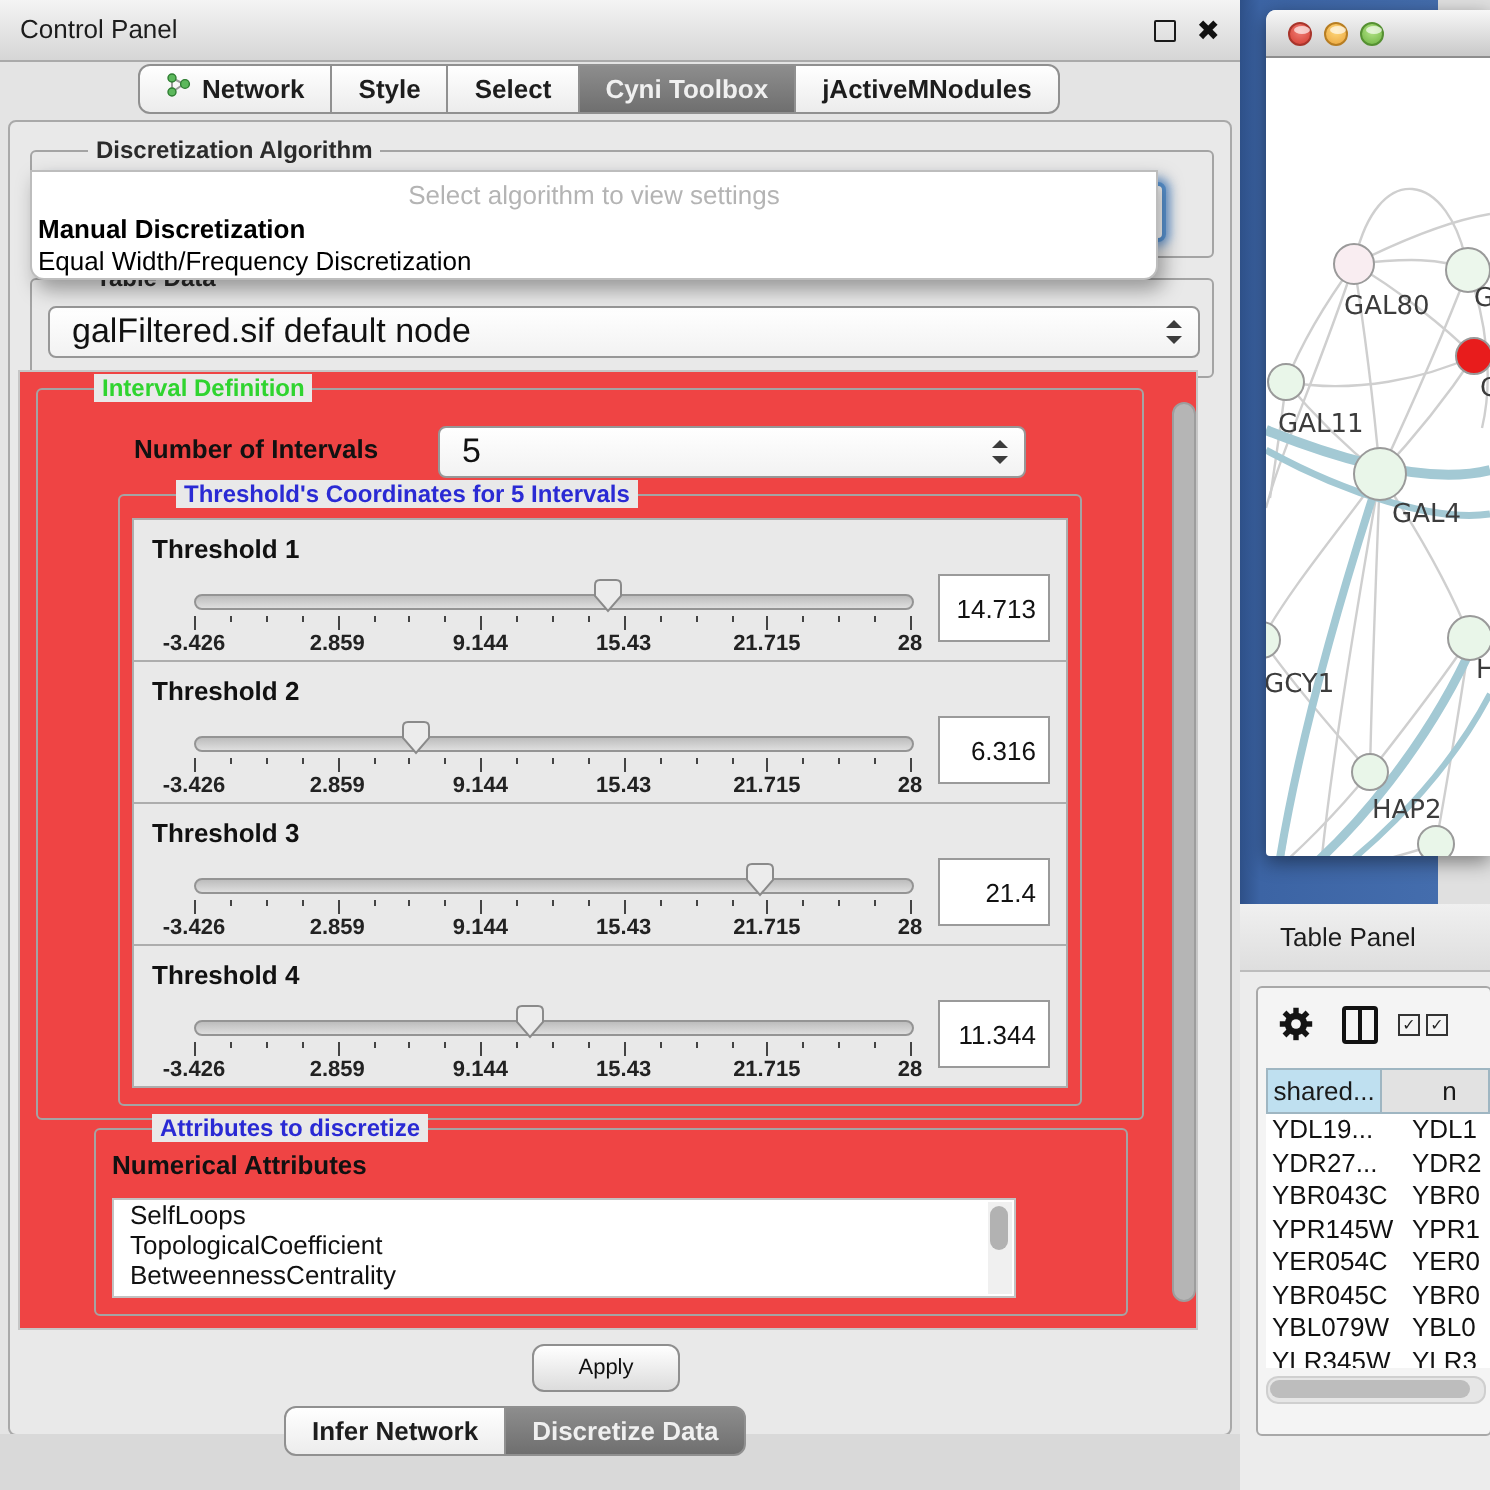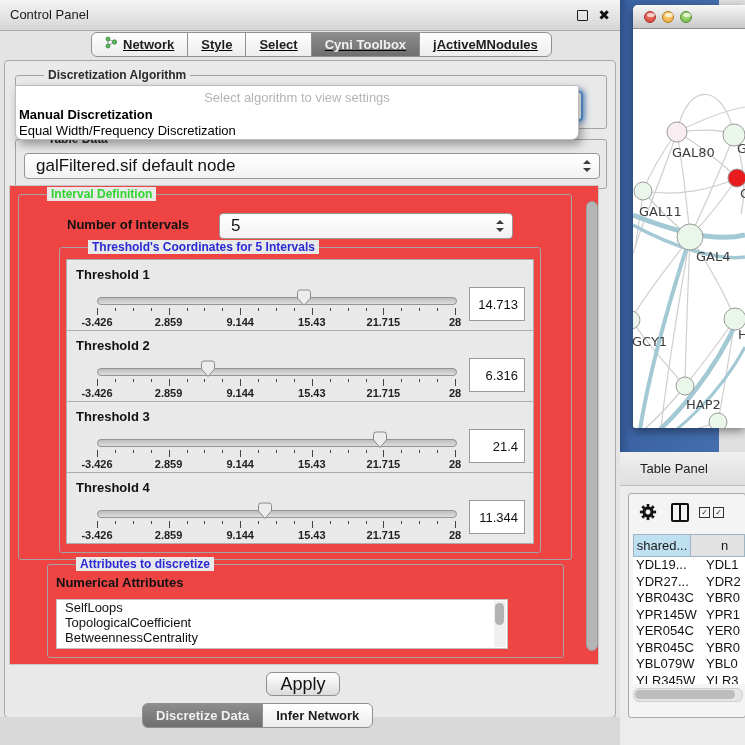--- a/index.html
+++ b/index.html
@@ -6,21 +6,21 @@
     font-family:"Liberation Sans","DejaVu Sans",sans-serif;background:#e0e0e0;}
   
   #control-panel{position:absolute;left:0;top:0;width:620px;height:745px;background:#e4e4e4;}
   #cp-titlebar{position:absolute;left:0;top:0;width:620px;height:30px;
     background:linear-gradient(#f4f4f4,#d6d6d6);border-bottom:1px solid #aaa;}
   #cp-title{position:absolute;left:10px;top:0;line-height:30px;font-size:13px;color:#1c1c1c;}
   #float-icon{position:absolute;right:32px;top:10px;width:9px;height:9px;border:1.6px solid #1a1a1a;border-radius:1px;}
   #close-icon{position:absolute;right:10px;top:4px;font-size:14px;font-weight:bold;color:#111;line-height:22px;}
   
   .tabbar{position:absolute;display:flex;z-index:5;}
-  #top-tabs{left:92px;top:32px;text-decoration:underline;}
+  #top-tabs{left:70px;top:32px;}
   #bottom-tabs{left:143px;top:703px;}
   .tab{height:17px;line-height:17px;padding:3px 13px;font-size:13px;font-weight:bold;color:#1d1d1d;
     background:linear-gradient(#ffffff,#ececec);border:1px solid #909090;margin-left:-1px;
     display:flex;align-items:center;gap:5px;white-space:nowrap;}
   .tab:first-child{border-radius:6px 0 0 6px;}
   .tab:last-child{border-radius:0 6px 6px 0;}
   .tab.sel{background:linear-gradient(#8d8d8d,#6f6f6f);color:#f0f0f0;}
   
   #outer-panel{position:absolute;left:4px;top:60px;width:610px;height:656px;
     background:#e9e9e9;border:1px solid #a9a9a9;border-radius:4px;}
@@ -62,21 +62,21 @@
   .ticklabels{position:absolute;left:30px;top:56px;width:358px;height:12px;}
   .ticklabel{position:absolute;transform:translateX(-50%);font-size:11px;font-weight:bold;color:#222;white-space:nowrap;}
   .thr-value{position:absolute;right:8px;top:27px;width:56px;height:34px;background:#fff;border:1px solid #9a9a9a;
     font-size:13px;color:#111;text-align:right;line-height:34px;padding-right:6px;box-sizing:border-box;}
   
   #attr-list{position:absolute;left:8px;top:34px;width:450px;height:48px;background:#fff;border:1px solid #c2c2c2;overflow:hidden;}
   #attr-list .item{font-size:13px;color:#111;line-height:15px;padding-left:8px;white-space:nowrap;}
   #attr-scroll{position:absolute;right:1px;top:1px;width:12px;height:46px;background:#f0f0f0;}
   #attr-scroll .thumb{position:absolute;left:1px;top:2px;width:9px;height:22px;background:#b2b2b2;border-radius:5px;}
   #apply-btn{position:absolute;left:261px;top:611px;width:72px;height:22px;border:1px solid #8f8f8f;border-radius:6px;
-    background:linear-gradient(#ffffff,#dcdcdc);font-size:18px;color:#111;text-align:center;line-height:22px;}
+    background:linear-gradient(#ffffff,#dcdcdc);font-size:11px;color:#111;text-align:center;line-height:22px;}
   #cp-bottom-strip{position:absolute;left:0;top:717px;width:620px;height:28px;background:#d9d9d9;}
   
   #desktop{position:absolute;left:620px;top:0;width:99px;height:452px;
     background:linear-gradient(90deg,#2e5088 0,#3c64a4 10px,#446dad 100%);}
   #net-window{position:absolute;left:13px;top:5px;width:112px;height:423px;background:#fff;
     border-radius:5px 0 0 2px;box-shadow:0 3px 10px rgba(0,0,0,.45);}
   #net-titlebar{position:absolute;left:0;top:0;width:112px;height:23px;border-radius:5px 0 0 0;
     background:linear-gradient(#f7f7f7,#c9c9c9);border-bottom:1px solid #8e8e8e;}
   .tl{position:absolute;top:5.5px;width:12px;height:12px;border-radius:50%;}
   .tl i{position:absolute;left:2px;top:1px;width:8px;height:4px;border-radius:50%;background:rgba(255,255,255,.65);}
@@ -360,25 +360,25 @@
     <div id="vscroll">
         <div class="thumb"></div>
       </div>
 
     <div id="apply-btn">Apply</div>
   </div>
 
   <div id="cp-bottom-strip"></div>
 
   <div id="bottom-tabs" class="tabbar">
+    <div class="tab">
+        <span>Infer Network</span>
+      </div>
     <div class="tab sel">
         <span>Discretize Data</span>
-      </div>
-    <div class="tab">
-        <span>Infer Network</span>
       </div>
   </div>
 </div>
 
 <div id="desktop">
   <div id="net-window">
     <div id="net-titlebar">
       <span class="tl" id="tl-red">
           <i></i>
         </span>

